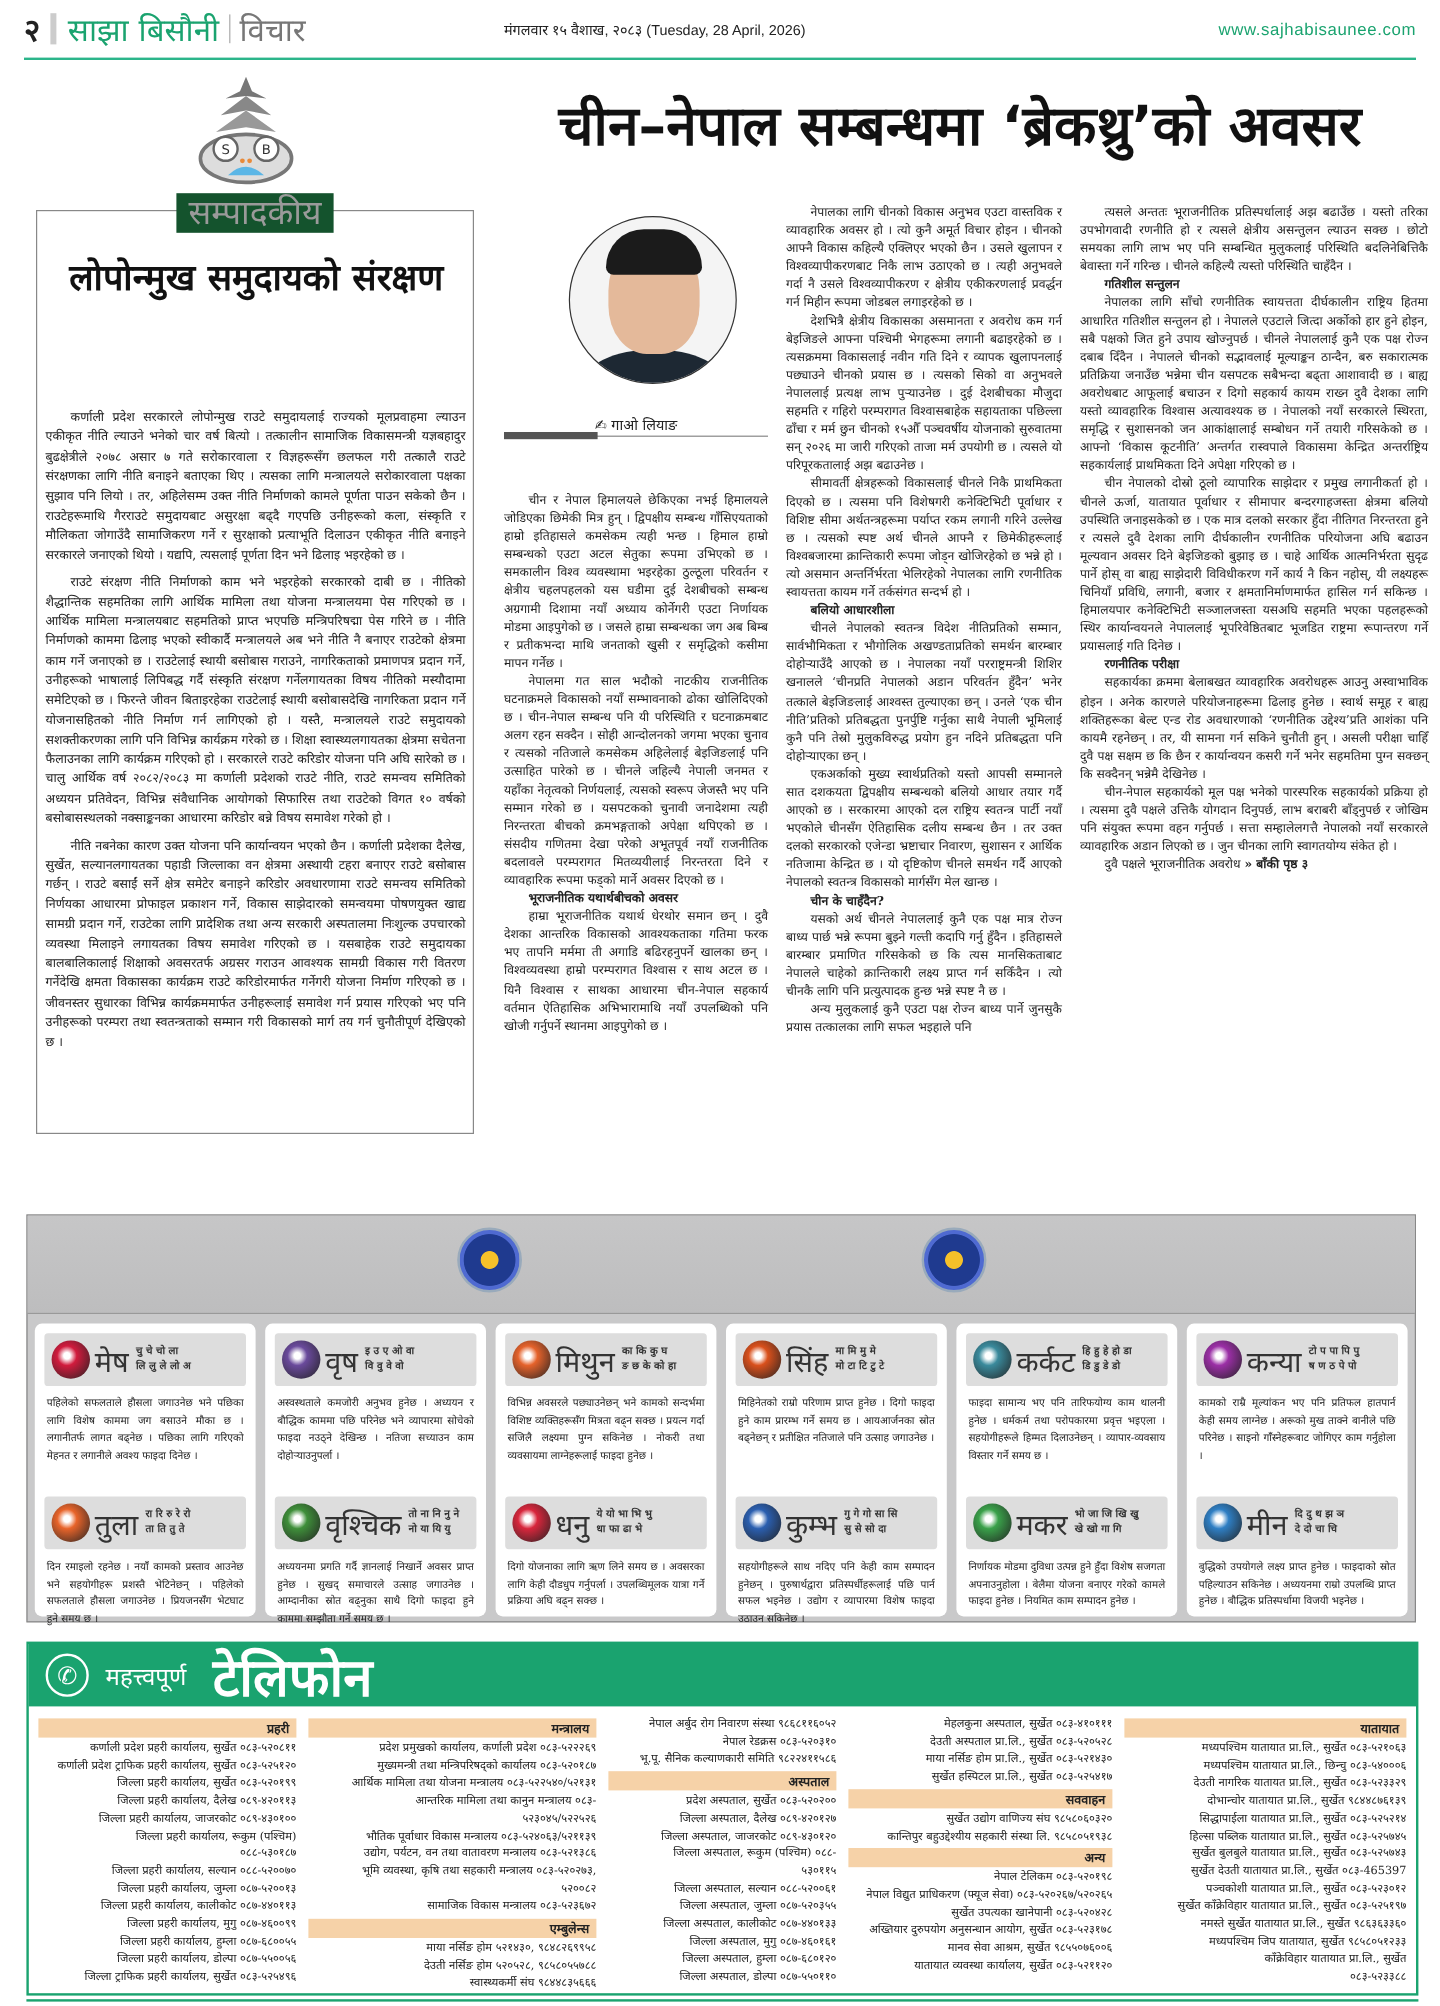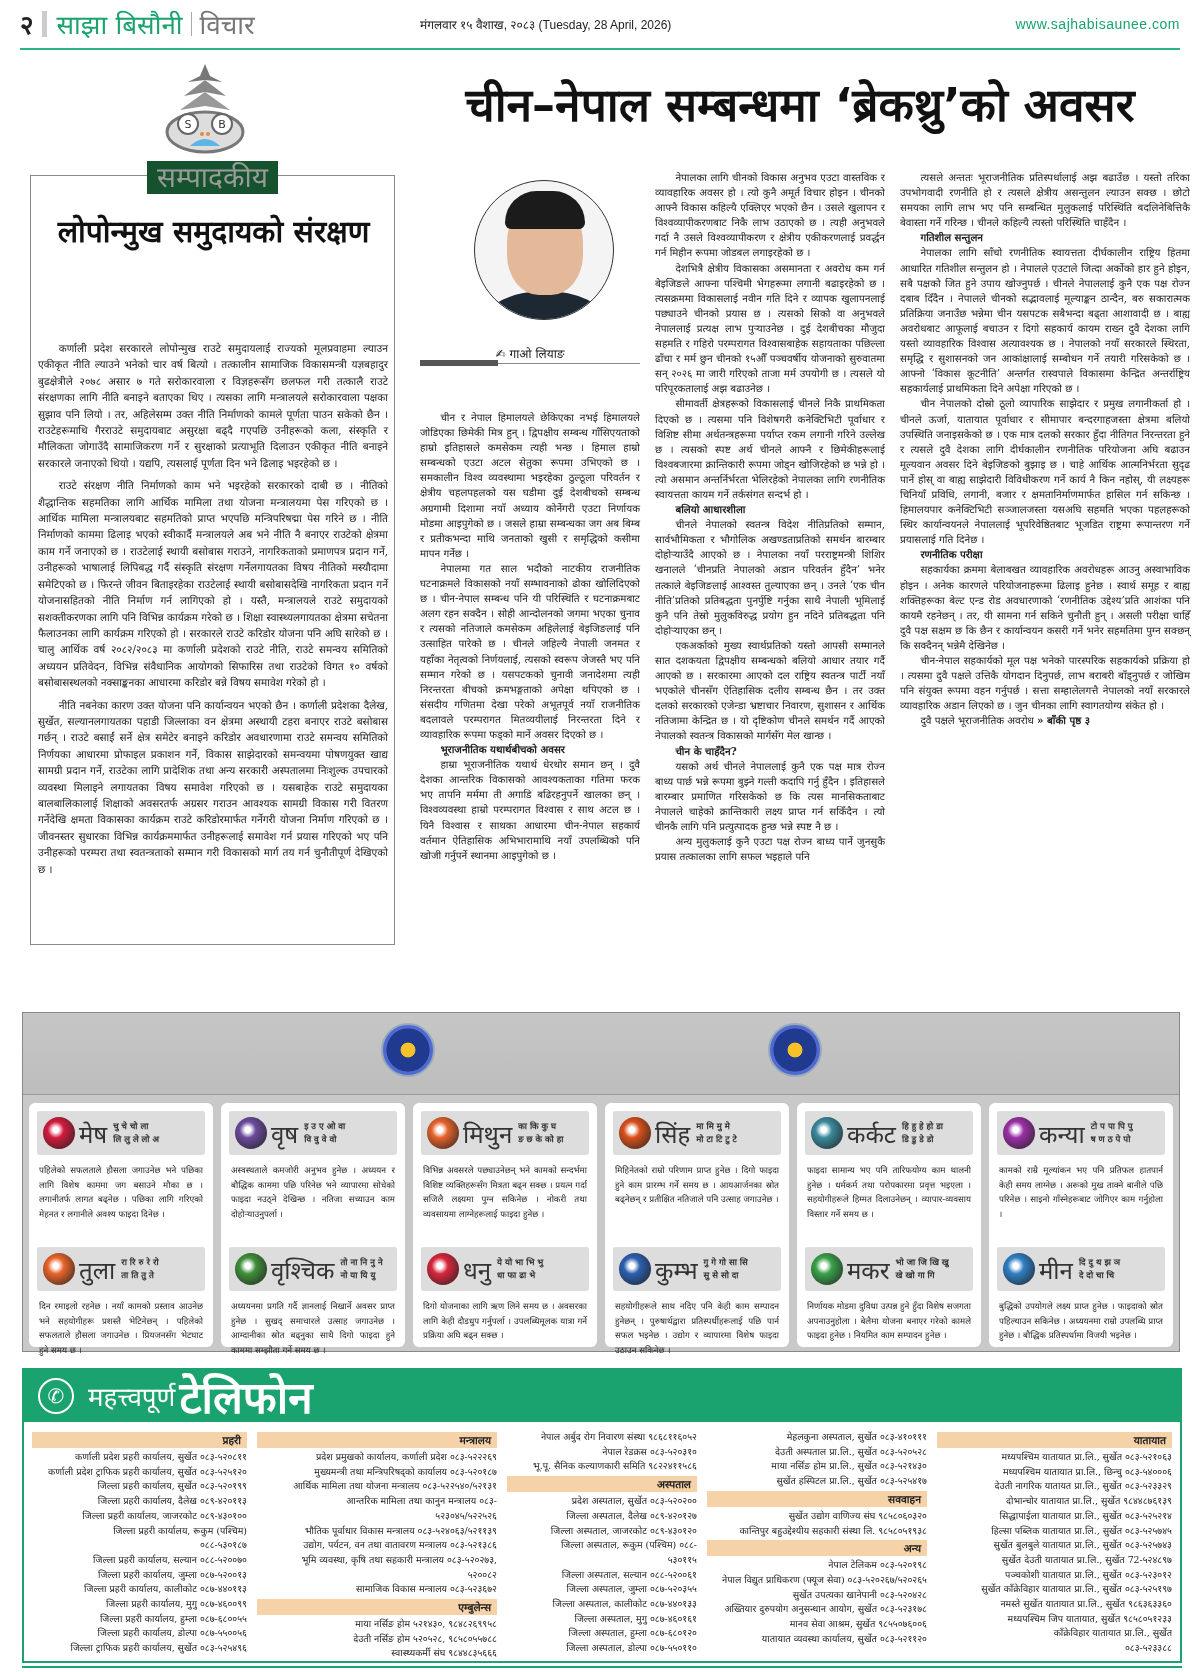--- a/index.html
+++ b/index.html
@@ -47,21 +47,21 @@
   .card { background: #fff; border-radius: 6px; height: 244px; padding: 8px 8px 0 8px; }
   .sign { height: 44px; background: #ddd; border-radius: 3px; display: flex; align-items: center; padding: 0 6px; }
   .sign .ico { width: 32px; height: 32px; border-radius: 50%; flex: none; margin-right: 4px; }
   .sign .nm { font-family: "DejaVu Sans", sans-serif; font-size: 24px; color: #333; margin-right: 6px; white-space: nowrap; }
   .sign .syl { font-size: 8.5px; line-height: 13px; color: #333; font-weight: bold; }
   .desc { font-size: 8.6px; line-height: 14.5px; text-align: justify; padding: 8px 2px 10px; height: 92px; }
 
   .tel { position: absolute; left: 22px; top: 1368px; width: 1160px; height: 295px; border: 2px solid #1aa36f; }
   .tel-head { height: 52px; background: #1aa36f; display: flex; align-items: center; padding-left: 14px; color: #fff; }
   .tel-head .ph { width: 36px; height: 36px; border: 2px solid #fff; border-radius: 50%; display: flex; align-items: center; justify-content: center; font-size: 20px; margin-right: 14px; }
-  .tel-head .t1 { font-family: "DejaVu Sans", sans-serif; font-size: 26px; margin-right: 4px; }
+  .tel-head .t1 { font-family: "DejaVu Sans", sans-serif; font-size: 20px; margin-right: 22px; }
   .tel-head .t2 { font-family: "DejaVu Sans", sans-serif; font-size: 44px; font-weight: bold; }
   .tcols { display: grid; grid-template-columns: 215px 240px 190px 220px 1fr; gap: 10px; padding: 8px 8px 0 8px; text-align: right; }
   .tcat { background: #f6d2a8; font-weight: bold; font-size: 10.5px; padding: 1px 6px; margin: 2px 0; font-family: "DejaVu Sans", sans-serif; }
   .tline { font-size: 9.4px; line-height: 14.7px; white-space: nowrap; overflow: hidden; }
   .bottom-rule { position: absolute; left: 22px; top: 1666px; width: 1160px; border-top: 2px solid #1aa36f; }
 </style>
 </head>
 <body>
 
 <div class="hdr">
@@ -347,21 +347,21 @@
       </div>
       <div>
         <div class="tcat">यातायात</div>
         <div class="tline" style="white-space: pre;">मध्यपश्चिम यातायात प्रा.लि., सुर्खेत ०८३-५२१०६३</div>
         <div class="tline" style="white-space: pre;">मध्यपश्चिम यातायात प्रा.लि., छिन्चु ०८३-५४०००६</div>
         <div class="tline" style="white-space: pre;">देउती नागरिक यातायत प्रा.लि., सुर्खेत ०८३-५२३३२९</div>
         <div class="tline" style="white-space: pre;">दोभान्चोर यातायात प्रा.लि., सुर्खेत ९८४४८७६१३९</div>
         <div class="tline" style="white-space: pre;">सिद्धापाईला यातायात प्रा.लि., सुर्खेत ०८३-५२५२१४</div>
         <div class="tline" style="white-space: pre;">हिल्सा पब्लिक यातायात प्रा.लि., सुर्खेत ०८३-५२५७४५</div>
         <div class="tline" style="white-space: pre;">सुर्खेत बुलबुले यातायात प्रा.लि., सुर्खेत ०८३-५२५७४३</div>
-        <div class="tline" style="white-space: pre;">सुर्खेत देउती यातायात प्रा.लि., सुर्खेत 72-५२४८९७</div>
+        <div class="tline" style="white-space: pre;">सुर्खेत देउती यातायात प्रा.लि., सुर्खेत ०८३-465397</div>
         <div class="tline" style="white-space: pre;">पञ्चकोशी यातायात प्रा.लि., सुर्खेत ०८३-५२३०१२</div>
         <div class="tline" style="white-space: pre;">सुर्खेत काँक्रेविहार यातायात प्रा.लि., सुर्खेत ०८३-५२५१९७</div>
         <div class="tline" style="white-space: pre;">नमस्ते सुर्खेत यातायात प्रा.लि., सुर्खेत ९८६३६३३६०</div>
         <div class="tline" style="white-space: pre;">मध्यपश्चिम जिप यातायात, सुर्खेत ९८५८०५१२३३</div>
         <div class="tline" style="white-space: pre;">काँक्रेविहार यातायात प्रा.लि., सुर्खेत</div>
         <div class="tline" style="white-space: pre;">                                       ०८३-५२३३८८</div>
       </div>
     </div>
 </div>
 <div class="bottom-rule"></div>

